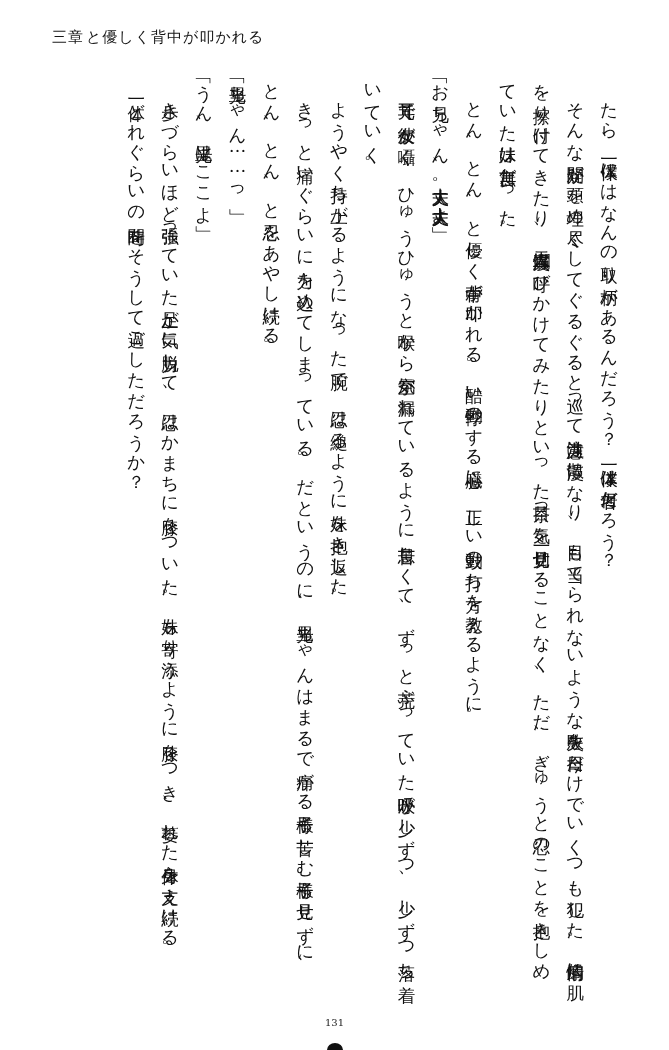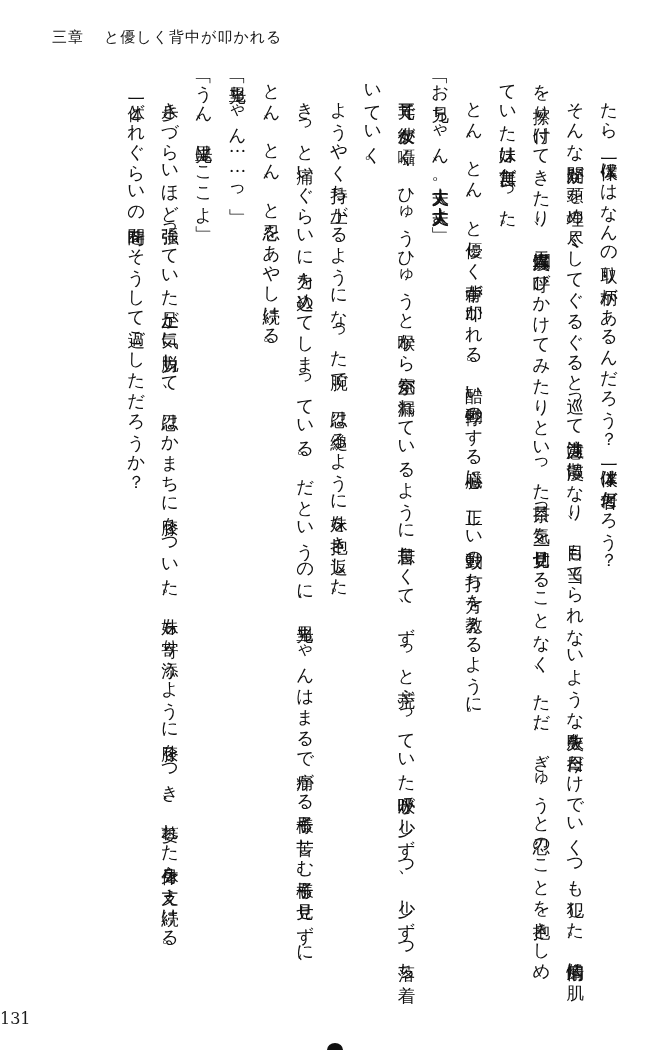--- a/index.html
+++ b/index.html
@@ -26,21 +26,21 @@
     position: absolute;
     top: 28px;
     left: 52px;
     font-size: 15px;
     letter-spacing: 1px;
     white-space: nowrap;
     color: #151515;
     font-family: "DejaVu Serif", "Liberation Serif", serif;
   }
   .chapter-header .chapter-num {
-    margin-right: 20px;
+    margin-right: 2px;
   }
   
   .body-text {
     position: absolute;
     top: 72px;
     right: 44px;
     height: 900px;
     width: 580px;
     writing-mode: vertical-rl;
     text-orientation: upright;
@@ -57,22 +57,22 @@
     text-indent: 1em;
   }
   .body-text p.no-indent {
     text-indent: 0;
   }
   .page-number {
     position: absolute;
     bottom: 22px;
     left: 0;
     width: 669px;
-    text-align: left;
-    font-size: 16px;
+    text-align: center;
+    font-size: 10px;
     color: #1a1a1a;
     font-family: "DejaVu Serif", "Liberation Serif", serif;
   }
   .spine-mark {
     position: absolute;
     bottom: 0px;
     left: 50%;
     transform: translateX(-50%);
     width: 16px;
     height: 7px;

